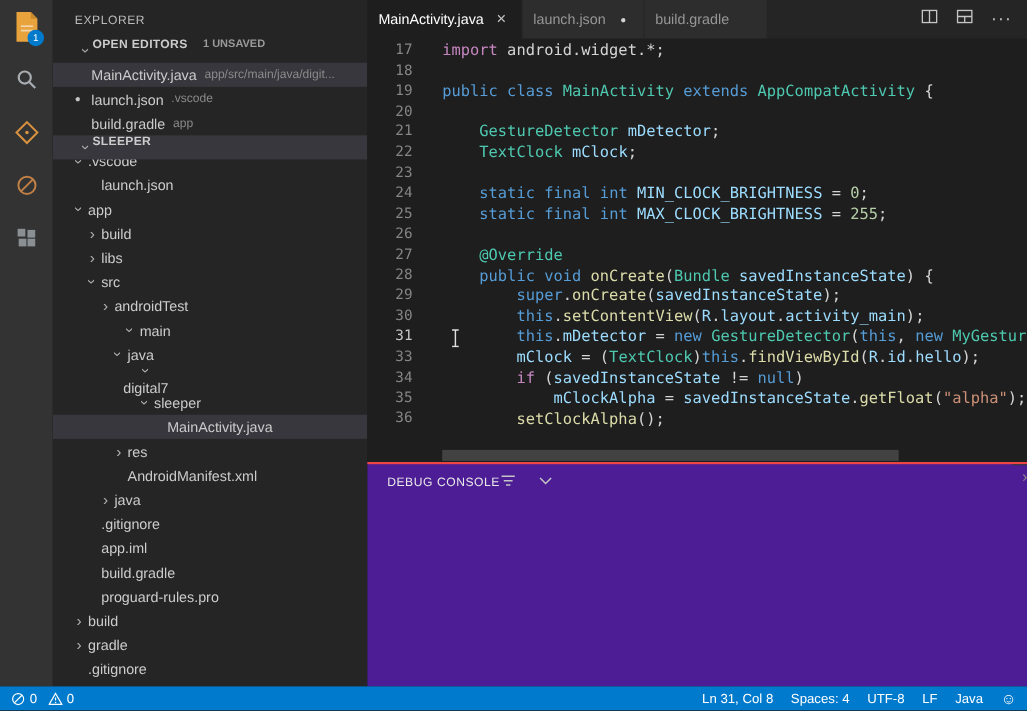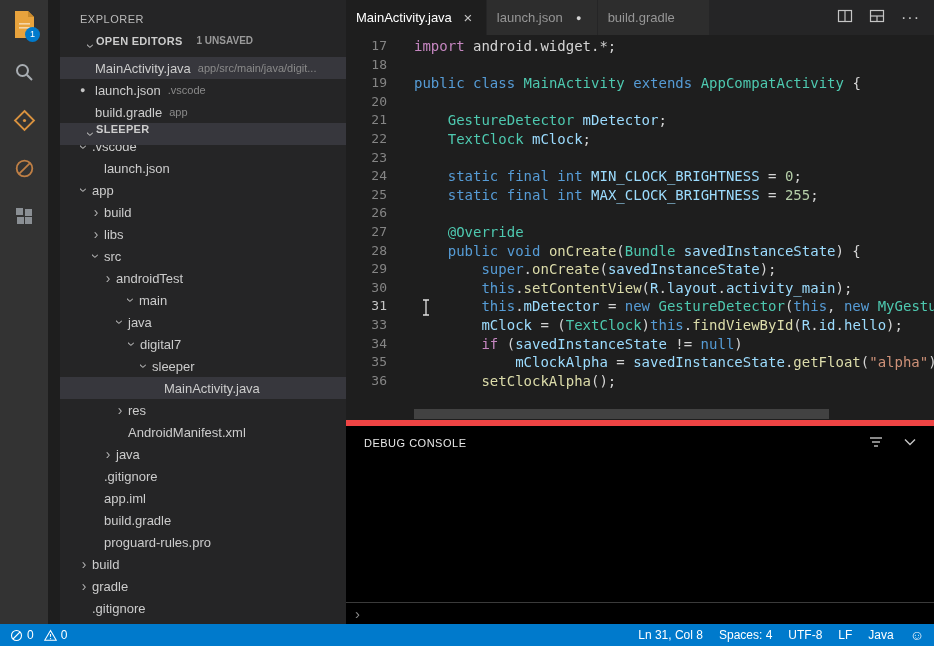--- a/index.html
+++ b/index.html
@@ -8,21 +8,21 @@
   .app { width:934px; height:646px; display:flex; flex-direction:column; }
   .main { flex:1; display:flex; min-height:0; }
 
   
   .activitybar { width:48px; background:#333333; flex:none; display:flex; flex-direction:column; }
   .ab-item { height:48px; display:flex; align-items:center; justify-content:center; position:relative; cursor:pointer; }
   .badge { position:absolute; bottom:6px; right:8px; background:#007acc; color:#fff; border-radius:50%;
            width:15px; height:15px; font-size:9px; line-height:15px; text-align:center; }
 
   
-  .sidebar { width:286px; background:#252526; flex:none; overflow:hidden; color:#cccccc;margin-left:12px; }
+  .sidebar { width:286px; background:#252526; flex:none; overflow:hidden; color:#cccccc; }
   .sb-title { padding:13px 0 10px 20px; font-size:11px; letter-spacing:0.5px; color:#bbbbbb; }
   .section-header { height:22px; display:flex; padding-left:20px; }
   .section-header .sh-label { font-size:11px; font-weight:bold; color:#cccccc; letter-spacing:0.3px; }
   .section-header .sh-badge { margin-left:14px; font-size:10px; color:#9a9a9a;font-weight:bold; }
   .tree-head { background:#37373d; }
   .chevron { display:inline-block; width:16px; text-align:center; font-size:14px; color:#b0b0b0; flex:none; }
   .chevron.expanded { transform:rotate(90deg); }
   .oe-row { height:22px; display:flex; align-items:center; padding-left:20px; white-space:nowrap; overflow:hidden; cursor:pointer; }
   .oe-row.selected { background:#37373d; }
   .oe-slot { width:15px; flex:none; color:#c5c5c5; font-size:9px; }
@@ -55,21 +55,21 @@
   .line-number.active { color:#c6c6c6; }
   .line-content { white-space:pre; overflow:hidden; }
   .tok-p { color:#d4d4d4; } .tok-k { color:#569cd6; } .tok-c2 { color:#c586c0; }
   .tok-t { color:#4ec9b0; } .tok-f { color:#dcdcaa; } .tok-v { color:#9cdcfe; }
   .tok-n { color:#b5cea8; } .tok-s { color:#ce9178; } .tok-cm { color:#6a9955; }
   .hscrollbar { position:absolute; bottom:1px; left:68px; width:415px; height:10px;
                 background:rgba(121,121,121,0.4); }
   .ibeam { position:absolute; left:75px; top:264px; }
 
   
-  .panel { flex:1; min-height:0; border-top:6px solid #ef4444; display:flex; flex-direction:column; background:#000000; }
+  .panel { flex:1; min-height:0; border-top:2px solid #ef4444; display:flex; flex-direction:row; background:#4c1d95; }
   .panel-header { height:35px; flex:none; display:flex; align-items:center; padding-left:18px; }
   .panel-title { font-size:11px; color:#e7e7e7; letter-spacing:0.5px; border-bottom:1px solid transparent; cursor:pointer; }
   .panel-actions { margin-left:auto; display:flex; align-items:center; gap:18px; padding-right:16px; }
   .panel-body { flex:1; }
   .panel-input { height:22px; flex:none; border-top:1px solid #3a3a3a; display:flex; align-items:center; padding-left:9px; }
   .prompt { color:#8a8a8a; font-size:15px; line-height:15px; }
 
   
   .statusbar { height:22px; flex:none; background:#007acc; color:#ffffff; display:flex;
                align-items:center; justify-content:space-between; padding:0 10px; font-size:12px; }
@@ -201,21 +201,21 @@
               <span class="tree-label">main</span>
             </div>
           </div>
           <div class="tree-row">
             <div class="tree-inner" style="padding-left: 52px;">
               <span class="chevron expanded">›</span>
               <span class="tree-label">java</span>
             </div>
           </div>
           <div class="tree-row">
-            <div class="tree-inner" style="padding-left: 64px;">
+            <div class="tree-inner" style="padding-left: 64px; flex-direction: column;">
               <span class="chevron expanded">›</span>
               <span class="tree-label">digital7</span>
             </div>
           </div>
           <div class="tree-row">
             <div class="tree-inner" style="padding-left: 76px;">
               <span class="chevron expanded">›</span>
               <span class="tree-label">sleeper</span>
             </div>
           </div>

